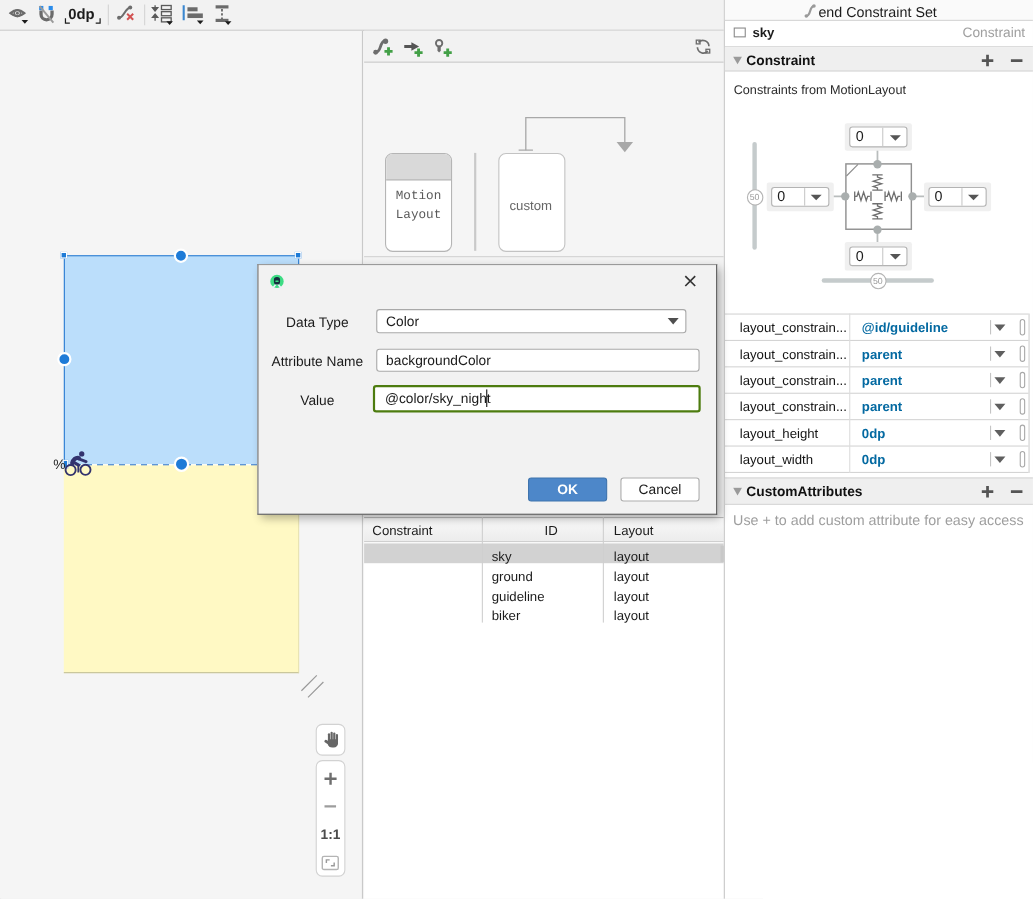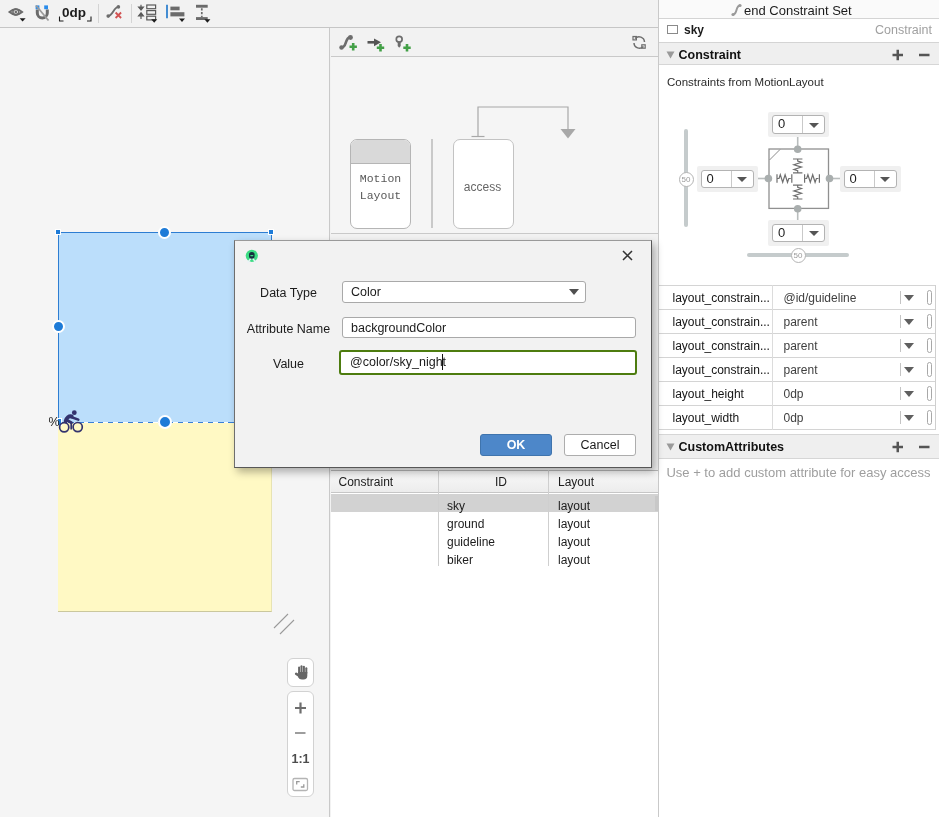--- a/index.html
+++ b/index.html
@@ -6,21 +6,21 @@
 html,body { width:939px; height:817px; overflow:hidden; background:#f2f2f2;
   font-family:"Liberation Sans", sans-serif; font-size:12px; color:#1c1c1c; }
 .abs { position:absolute; }
 .combo-halo { background:#f0f0f0; padding:3.5px 4px; border-radius:2px; }
 .combo { width:53px; height:18.5px; background:#fff; border:1px solid #b3b3b3; border-radius:3px; display:flex; }
 .combo span { flex:1; font-size:13px; line-height:16.5px; padding-left:5px; color:#1c1c1c; }
 .combo i { width:22px; border-left:1px solid #c9c9c9; position:relative; }
 .combo i::after { content:""; position:absolute; left:5.5px; top:6.5px; border:5px solid transparent; border-top:5.5px solid #555; border-bottom:none; }
 .row { position:relative; height:24px; border-bottom:1px solid #d4d4d4; font-size:12px; }
 .row .lab { position:absolute; left:13.5px; top:4.5px; color:#141414; }
-.row .val { position:absolute; left:124.5px; top:4.5px; color:#404040; }
+.row .val { position:absolute; left:124.5px; top:4.5px; color:#0369a1;font-weight:bold; }
 .row .sep { position:absolute; left:240.5px; top:5px; width:1px; height:13px; background:#c4c4c4; }
 .row .arr { position:absolute; left:245px; top:9px; border:5px solid transparent; border-top:6px solid #5f5f5f; border-bottom:none; }
 .row .pill { position:absolute; left:268px; top:4px; width:5px; height:15px; border:1px solid #a8a8a8; border-radius:2.8px; background:#fff; }
 </style>
 </head>
 <body>
 <div class="abs" style="left:0;top:0;width:939px;height:817px;">
 
 <div class="abs" style="left:0;top:28px;width:1px;height:789px;background:#d2d2d2;"></div>
 
@@ -167,21 +167,21 @@
   </svg>
 
   <div class="abs" style="left:19px;top:110.5px;width:61px;height:90px;background:#fff;border:1px solid #b5b5b5;border-radius:7px;overflow:hidden;font-family:Liberation Mono, monospace;">
     <div class="abs" style="left:0;top:0;width:59px;height:24px;background:#d9d9d9;border-bottom:1px solid #b5b5b5;"></div>
     <div class="abs" style="left:0;top:30px;width:59px;text-align:center;font-size:11.5px;color:#595959;line-height:17.5px;">Motion<br>Layout</div>
   </div>
 
   <div class="abs" style="left:100px;top:111px;width:2px;height:89px;background:#c9c9c9;"></div>
 
   <div class="abs" style="left:121.5px;top:110.5px;width:61px;height:90px;background:#fff;border:1.5px solid #c3c3c3;border-radius:7px;">
-    <div class="abs" style="left:0;top:40px;width:58px;text-align:center;font-size:12px;color:#666;">access</div>
+    <div class="abs" style="left:0;top:40px;width:58px;text-align:center;font-size:12px;color:#666;">custom</div>
   </div>
 
 
   <div class="abs" style="left:0;top:205px;width:327px;height:1px;background:#c9c9c9;"></div>
   <div class="abs" style="left:0;top:206px;width:327px;height:236px;background:#f2f2f2;"></div>
 
   <div class="abs" style="left:0;top:442px;width:327px;height:23px;background:linear-gradient(#f9f9f9,#ececec);border-top:1px solid #b9b9b9;border-bottom:1px solid #c6c6c6;"></div>
   <div class="abs" style="left:0;top:465px;width:327px;height:324px;background:#ffffff;"></div>
   <div class="abs" style="left:0;top:466px;width:327px;height:18px;background:#d2d2d2;"></div>
   <div class="abs" style="left:106.5px;top:442px;width:1px;height:96px;background:#cfcfcf;"></div>
@@ -348,21 +348,21 @@
     <rect x="4" y="2.9" width="5.6" height="6.8" rx="2.6" fill="#16303f"></rect>
     <rect x="5.2" y="5.9" width="3.2" height="1.4" rx="0.7" fill="#3ddc84"></rect>
   </svg>
   <svg class="abs" style="left:386px;top:8px;" width="13" height="13" viewBox="0 0 13 13">
     <path d="M2 2 L11 11 M11 2 L2 11" stroke="#333" stroke-width="1.5"></path>
   </svg>
   <div class="abs" style="left:0;top:45px;width:107px;text-align:center;font-size:12.5px;color:#1b1b1b;">Data Type</div>
   <div class="abs" style="left:0;top:80.5px;width:107px;text-align:center;font-size:12.5px;color:#1b1b1b;">Attribute Name</div>
   <div class="abs" style="left:0;top:115.5px;width:107px;text-align:center;font-size:12.5px;color:#1b1b1b;">Value</div>
 
-  <div class="abs" style="left:107px;top:40px;width:244px;height:21.5px;background:#fff;border:1px solid #a9a9a9;border-radius:3px;">
+  <div class="abs" style="left:107px;top:40px;width:282px;height:21.5px;background:#fff;border:1px solid #a9a9a9;border-radius:3px;">
     <div class="abs" style="left:8px;top:3px;font-size:12.5px;color:#1b1b1b;">Color</div>
     <div class="abs" style="right:6.5px;top:7px;border:5px solid transparent;border-top:6px solid #4f4f4f;border-bottom:none;"></div>
   </div>
 
   <div class="abs" style="left:107px;top:75.5px;width:294px;height:21.5px;background:#fff;border:1px solid #a9a9a9;border-radius:3px;">
     <div class="abs" style="left:8px;top:3px;font-size:12.5px;color:#1b1b1b;">backgroundColor</div>
   </div>
 
   <div class="abs" style="left:104px;top:108.5px;width:298px;height:25.5px;background:#fff;border:2px solid #4d7c0f;border-radius:3px;">
     <div class="abs" style="left:9px;top:3.5px;font-size:12.5px;color:#1b1b1b;">@color/sky_night</div>

